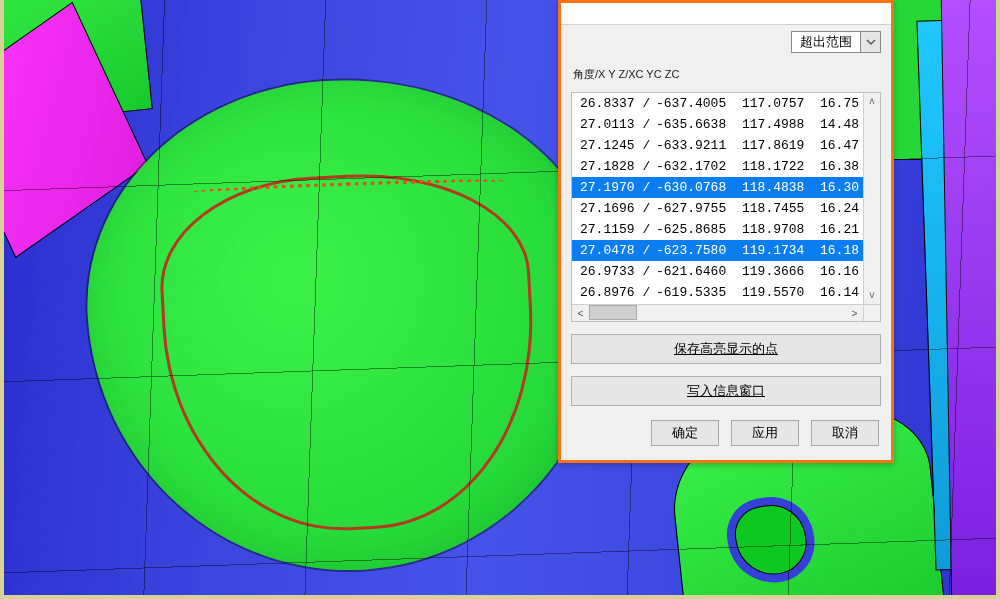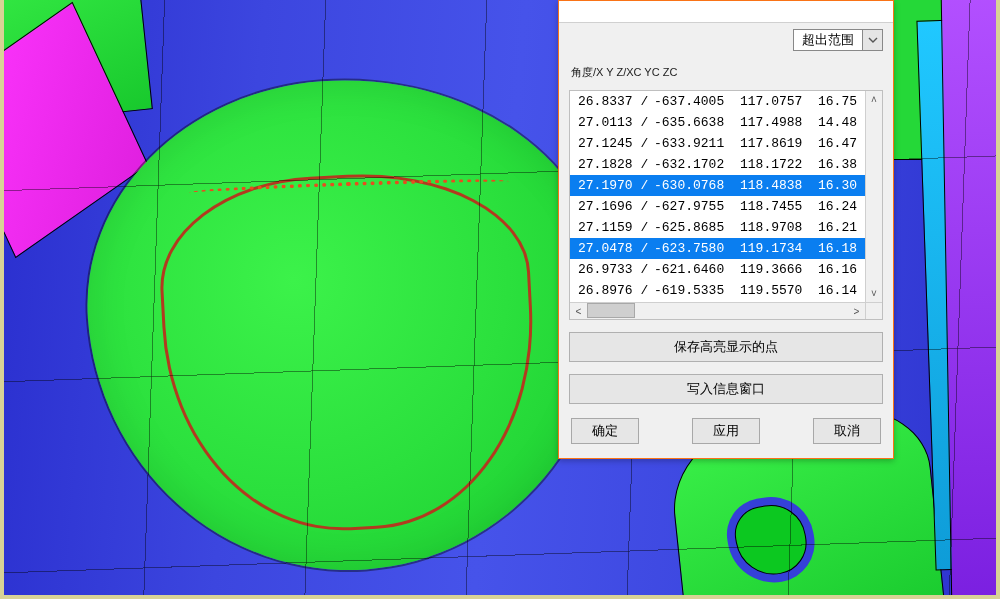--- a/index.html
+++ b/index.html
@@ -88,21 +88,21 @@
     border-radius: 40% 50% 45% 55%;
     transform: rotate(-10deg);
     box-shadow: 0 0 0 8px #3540d8;
   }
 
   
   .panel {
     position: absolute;
     left: 554px; top: 0; width: 336px;
     background: #f0f0f0;
-    border: 1px solid #f97316;
+    border: 3px solid #f97316;
     box-shadow: 0 2px 6px rgba(0,0,0,0.25);
     padding: 0 0 10px 0;
   }
   .panel-top {
     height: 22px; background: #fff; border-bottom: 1px solid #d0d0d0;
   }
   .dropdown-row {
     display: flex; justify-content: flex-end; padding: 6px 10px 8px;
   }
   .dropdown {
@@ -152,23 +152,24 @@
   .scroll-thumb-h {
     position: absolute; left: 17px; bottom: 1px; width: 48px; height: 15px;
     background: #cfcfcf; border: 1px solid #a8a8a8;
   }
   .corner { position: absolute; right: 0; bottom: 0; width: 17px; height: 17px; background: #f0f0f0; border-left:1px solid #cfcfcf; border-top:1px solid #cfcfcf;}
   .wide-btn {
     margin: 12px 10px 0; height: 30px;
     background: #e6e6e6; border: 1px solid #b0b0b0;
     display: flex; align-items: center; justify-content: center;
     cursor: pointer;
+    text-decoration: underline;
   }
   .action-row {
-    display: flex; gap: 12px; justify-content: space-between;
+    display: flex; gap: 12px; justify-content: flex-end;
     padding: 14px 12px 4px;
   }
   .btn {
     min-width: 68px; height: 26px; background: #e6e6e6;
     border: 1px solid #a8a8a8; cursor: pointer;
     display: flex; align-items: center; justify-content: center;
     font-size: 13px;
   }
 </style>
 </head>

